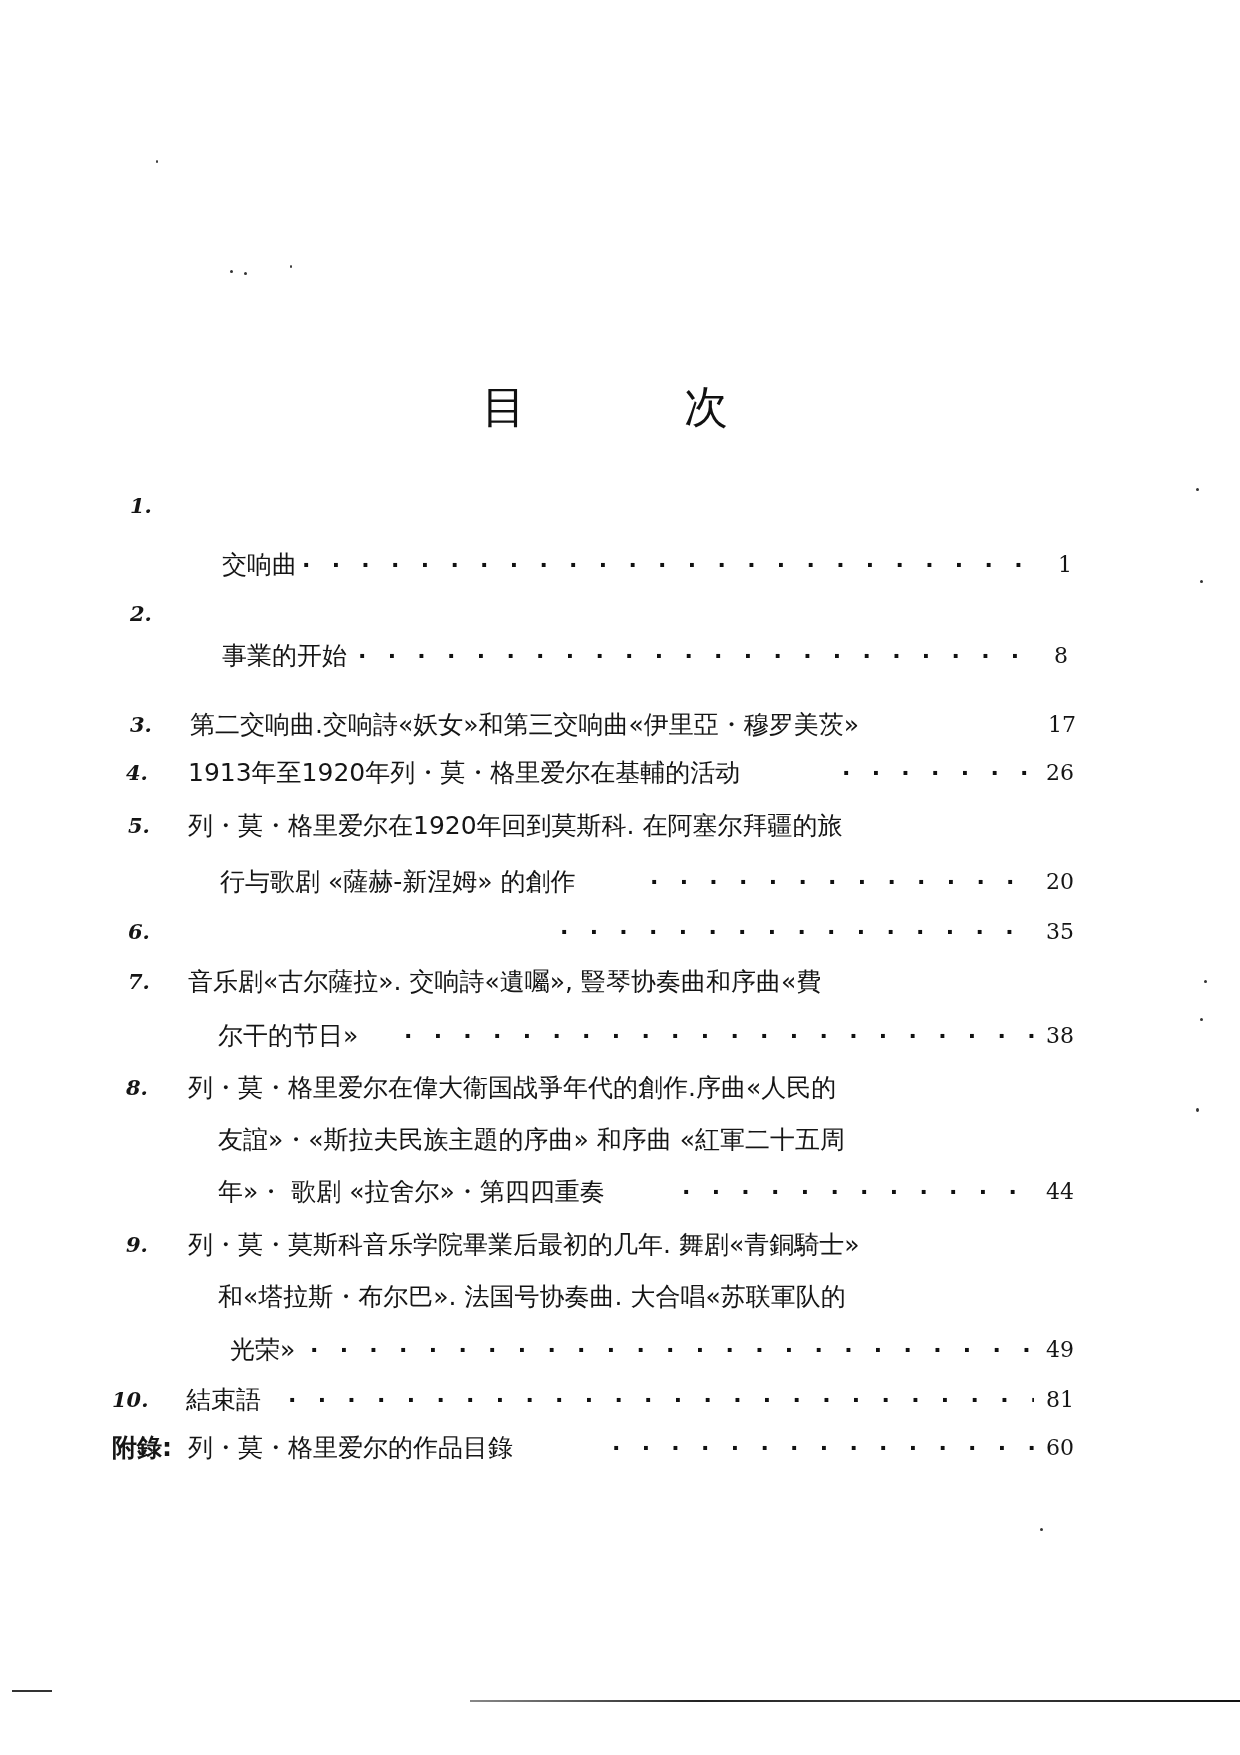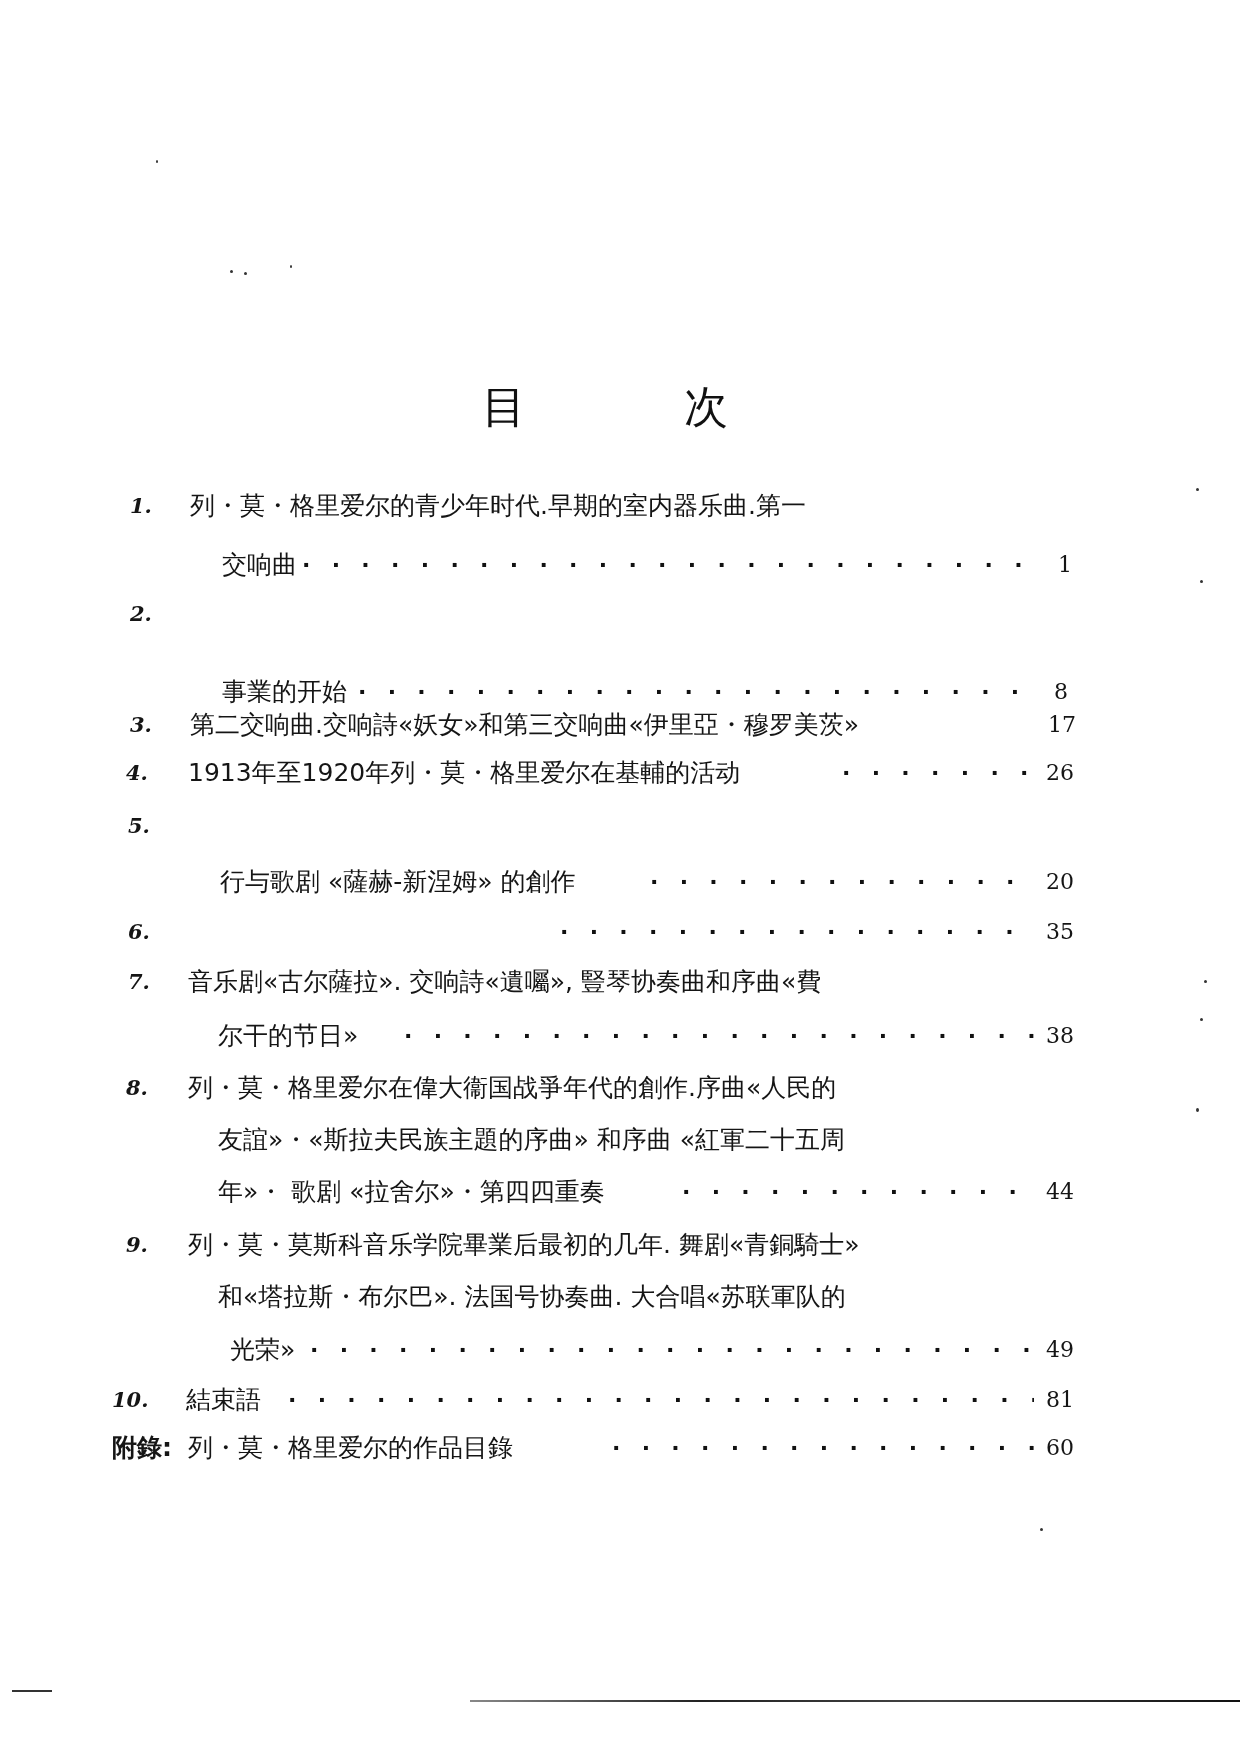--- a/index.html
+++ b/index.html
@@ -56,52 +56,52 @@
 
   <div class="title">
     <span class="c1">目</span>
     <span class="c2">次</span>
   </div>
 
   <div class="toc">
 
     <div class="line" style="top:486px">
       <span class="num" style="left:130px">1.</span>
-      <span class="txt" style="left:190px">列・莫・格里爱尔的青少年时代.早期的室内器乐曲.第一</span>
     </div>
     <div class="line" style="top:545px">
       <span class="txt" style="left:222px">交响曲</span>
       <span class="dots" style="left:302px;width:730px"></span>
       <span class="pg" style="left:1058px">1</span>
     </div>
 
     <div class="line" style="top:594px">
       <span class="num" style="left:130px">2.</span>
     </div>
-    <div class="line" style="top:672px">
+    <div class="line" style="top:636px">
       <span class="txt" style="left:222px">事業的开始</span>
       <span class="dots" style="left:358px;width:674px"></span>
       <span class="pg" style="left:1054px">8</span>
     </div>
 
     <div class="line" style="top:705px">
       <span class="num" style="left:130px">3.</span>
       <span class="txt" style="left:190px">第二交响曲.交响詩«妖女»和第三交响曲«伊里亞・穆罗美茨»</span>
       <span class="pg" style="left:1048px">17</span>
     </div>
 
     <div class="line" style="top:753px">
       <span class="num" style="left:126px">4.</span>
       <span class="txt" style="left:188px">1913年至1920年列・莫・格里爱尔在基輔的活动</span>
       <span class="dots" style="left:842px;width:190px"></span>
       <span class="pg" style="left:1046px">26</span>
     </div>
 
     <div class="line" style="top:806px">
       <span class="num" style="left:128px">5.</span>
+      <span class="txt" style="left:188px">列・莫・格里爱尔在1920年回到莫斯科. 在阿塞尔拜疆的旅</span>
     </div>
     <div class="line" style="top:862px">
       <span class="txt" style="left:220px">行与歌剧 «薩赫-新涅姆» 的創作</span>
       <span class="dots" style="left:650px;width:384px"></span>
       <span class="pg" style="left:1046px">20</span>
     </div>
 
     <div class="line" style="top:912px">
       <span class="num" style="left:128px">6.</span>
       <span class="dots" style="left:560px;width:474px"></span>

